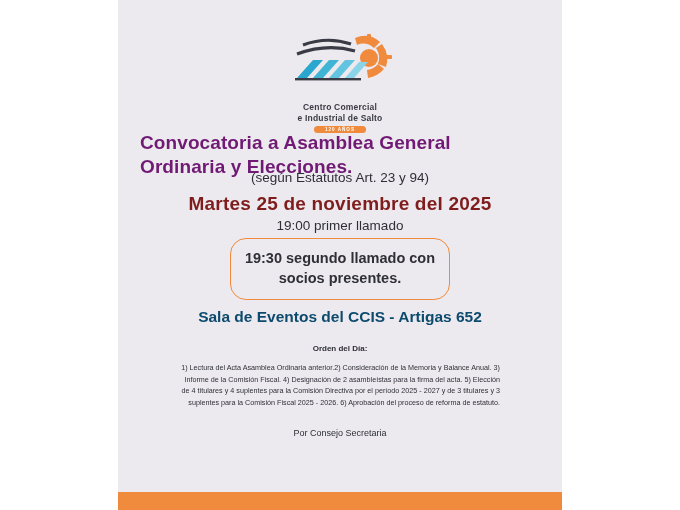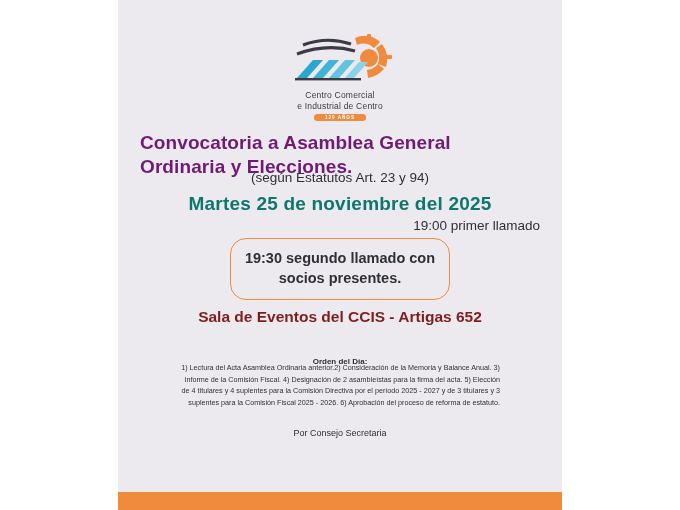--- a/index.html
+++ b/index.html
@@ -60,23 +60,23 @@
     width: 444px;
     text-align: center;
   }
   .logo-mark {
     position: relative;
     width: 118px;
     height: 58px;
     margin: 0 auto;
   }
   .logo-text {
-    margin-top: 4px;
+    margin-top: 16px;
     font-size: 8.5px;
-    font-weight: normal;
+    font-weight: bold;
     color: #3b3b46;
     line-height: 1.25;
     letter-spacing: .2px;
   }
   .logo-badge {
     margin: 3px auto 0;
     width: 52px;
     height: 7px;
     border-radius: 4px;
     background: #f08a3c;
@@ -109,31 +109,31 @@
     text-align: center;
     color: #2f2f38;
     font-size: 13.5px;
   }
   .date {
     position: absolute;
     left: 22px;
     top: 193px;
     width: 400px;
     text-align: center;
-    color: #0f766e;
+    color: #7f1d1d;
     font-size: 19px;
     font-weight: bold;
     letter-spacing: .2px;
   }
   .first-call {
     position: absolute;
     left: 22px;
     top: 218px;
     width: 400px;
-    text-align: right;
+    text-align: center;
     color: #2f2f38;
     font-size: 13.5px;
   }
 
   
   .callbox {
     position: absolute;
     left: 112px;
     top: 238px;
     width: 220px;
@@ -147,36 +147,35 @@
     line-height: 1.35;
     box-sizing: border-box;
   }
 
   .venue {
     position: absolute;
     left: 22px;
     top: 308px;
     width: 400px;
     text-align: center;
-    color: #7f1d1d;
+    color: #0c4a6e;
     font-size: 15.5px;
     font-weight: bold;
   }
 
   
   .agenda-title {
     position: absolute;
     left: 22px;
     top: 344px;
     width: 400px;
     text-align: center;
     color: #2f2f38;
     font-size: 8px;
     font-weight: bold;
-    margin-top: 13px;
   }
   .agenda-body {
     position: absolute;
     left: 62px;
     top: 362px;
     width: 320px;
     text-align: right;
     color: #2f2f38;
     font-size: 7.2px;
     line-height: 1.62;
@@ -231,21 +230,21 @@
             <path d="M16 50 l16 -18 h10 l-16 18 z" fill="#2aa7cf"></path>
             <path d="M32 50 l16 -18 h10 l-16 18 z" fill="#3fb5d6"></path>
             <path d="M48 50 l16 -18 h10 l-16 18 z" fill="#62c4e0"></path>
             <path d="M64 50 l14 -16 h9 l-14 16 z" fill="#8ad3e9"></path>
           </g>
           <rect x="14" y="50" width="66" height="2.4" fill="#3b3b46"></rect>
         </svg>
       </div>
       <div class="logo-text">
         <div>Centro Comercial</div>
-        <div>e Industrial de Centro</div>
+        <div>e Industrial de Salto</div>
       </div>
       <div class="logo-badge">120 AÑOS</div>
     </div>
 
     <div class="title">Convocatoria a Asamblea General Ordinaria y Elecciones.</div>
 
     <div class="subtitle">(según Estatutos Art. 23 y 94)</div>
 
     <div class="date">Martes 25 de noviembre del 2025</div>
 

